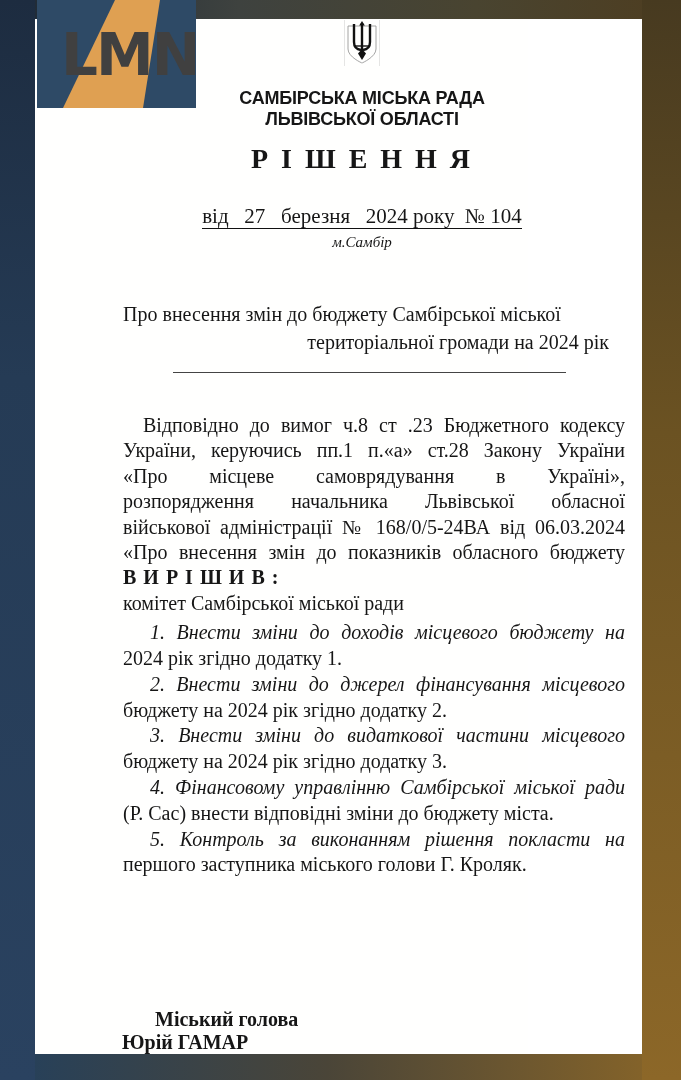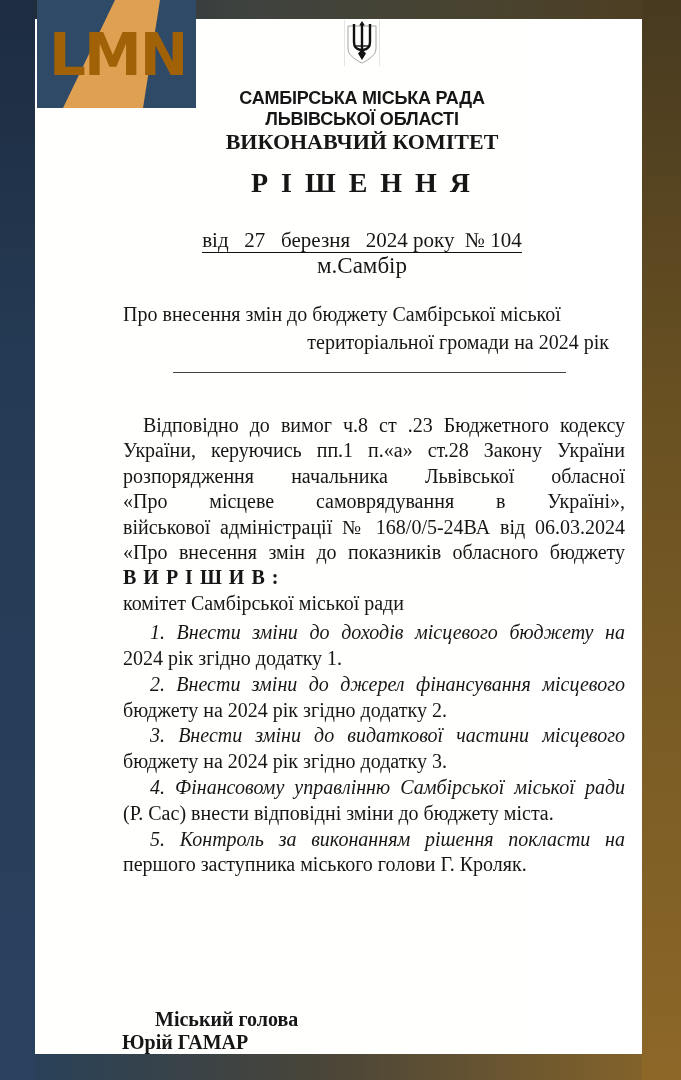--- a/index.html
+++ b/index.html
@@ -36,24 +36,24 @@
     position:absolute; left:35px; top:19px; width:493px; height:1035px;
     background:#fffffe; z-index:4;
   }
   
   .logo {
     position:absolute; left:37px; top:0; width:159px; height:108px;
     z-index:6;
   }
   .logo svg { display:block; }
   .logo-text {
-    position:absolute; left:12px; top:26px;
+    position:absolute; left:24px; top:26px;
     font-family:"DejaVu Sans", sans-serif;
     font-weight:bold; font-size:58px; line-height:58px;
-    color:#a16207; letter-spacing:-2px;
+    color:#404040; letter-spacing:-2px;
   }
   
   .emblem {
     position:absolute; left:309px; top:1px; width:34px; height:46px;
     border-left:1px solid rgba(0,0,0,0.10);
     border-right:1px solid rgba(0,0,0,0.10);
   }
   
   .org-block {
     position:absolute; left:76px; top:69px; width:502px;
@@ -67,21 +67,21 @@
   .committee {
     font-weight:bold; font-size:22px; line-height:24px;
   }
   .doc-type {
     margin-top:14px;
     font-weight:bold; font-size:28px; line-height:30px;
     letter-spacing:3px;
   }
   .date-line { margin-top:29px; font-size:21px; line-height:26px; }
   .date-line span { border-bottom:1.5px solid #111; white-space:pre; }
-  .city { font-size:23px; line-height:26px; }
+  .city { font-size:15px; line-height:26px;font-style:italic; }
   
   .subject {
     position:absolute; left:88px; top:282px; width:502px;
     font-size:20px; line-height:27.5px;
   }
   .subject-l1 { text-align:left; }
   .subject-l2 { text-align:right; padding-right:16px; }
   .hrule {
     position:absolute; left:138px; top:353px; width:393px; height:0;
     border-top:1px solid #444;
@@ -125,39 +125,38 @@
         <path d="M9,4 V22 C9,27 12,29.5 16,30" stroke="#111" stroke-width="2.4" fill="none"></path>
         <path d="M25,4 V22 C25,27 22,29.5 18,30" stroke="#111" stroke-width="2.4" fill="none"></path>
         <path d="M10,26 H24" stroke="#111" stroke-width="1.4" fill="none"></path>
         <path d="M17,29 L21,33.5 L17,40 L13,33.5 Z" fill="#111"></path>
       </svg>
     </div>
 
     <div class="org-block">
       <div class="org-line">САМБІРСЬКА МІСЬКА РАДА</div>
       <div class="org-line">ЛЬВІВСЬКОЇ ОБЛАСТІ</div>
-      <div class="committee">ВИКОНАВЧИЙ КОМІТЕТ</div>
       <div class="doc-type">Р І Ш Е Н Н Я</div>
       <div class="date-line">
         <span>від   27   березня   2024 року  № 104</span>
       </div>
       <div class="city">м.Самбір</div>
     </div>
 
     <div class="subject">
       <div class="subject-l1">Про внесення змін до  бюджету Самбірської міської</div>
       <div class="subject-l2">територіальної громади на 2024 рік</div>
     </div>
     <div class="hrule"></div>
 
     <div class="doc-body">
       <div class="jline p-indent">Відповідно до вимог ч.8 ст .23 Бюджетного кодексу</div>
       <div class="jline">України, керуючись    пп.1 п.«а» ст.28 Закону України</div>
+      <div class="jline">«Про місцеве самоврядування в Україні»,</div>
       <div class="jline">розпорядження начальника Львівської обласної</div>
-      <div class="jline">«Про місцеве самоврядування в Україні»,</div>
       <div class="jline">військової адміністрації №  168/0/5-24ВА від 06.03.2024</div>
       <div class="jline">«Про внесення змін до показників обласного бюджету</div>
       <div class="lline resolved">В И Р І Ш И В :</div>
       <div class="lline">комітет  Самбірської міської ради</div>
 
       <div class="items">
         <div class="jline item-l1">1.  Внести зміни до доходів місцевого бюджету на</div>
         <div class="lline">2024 рік згідно додатку 1.</div>
         <div class="jline item-l1">2. Внести зміни до джерел фінансування місцевого</div>
         <div class="lline">бюджету на 2024 рік згідно додатку 2.</div>

